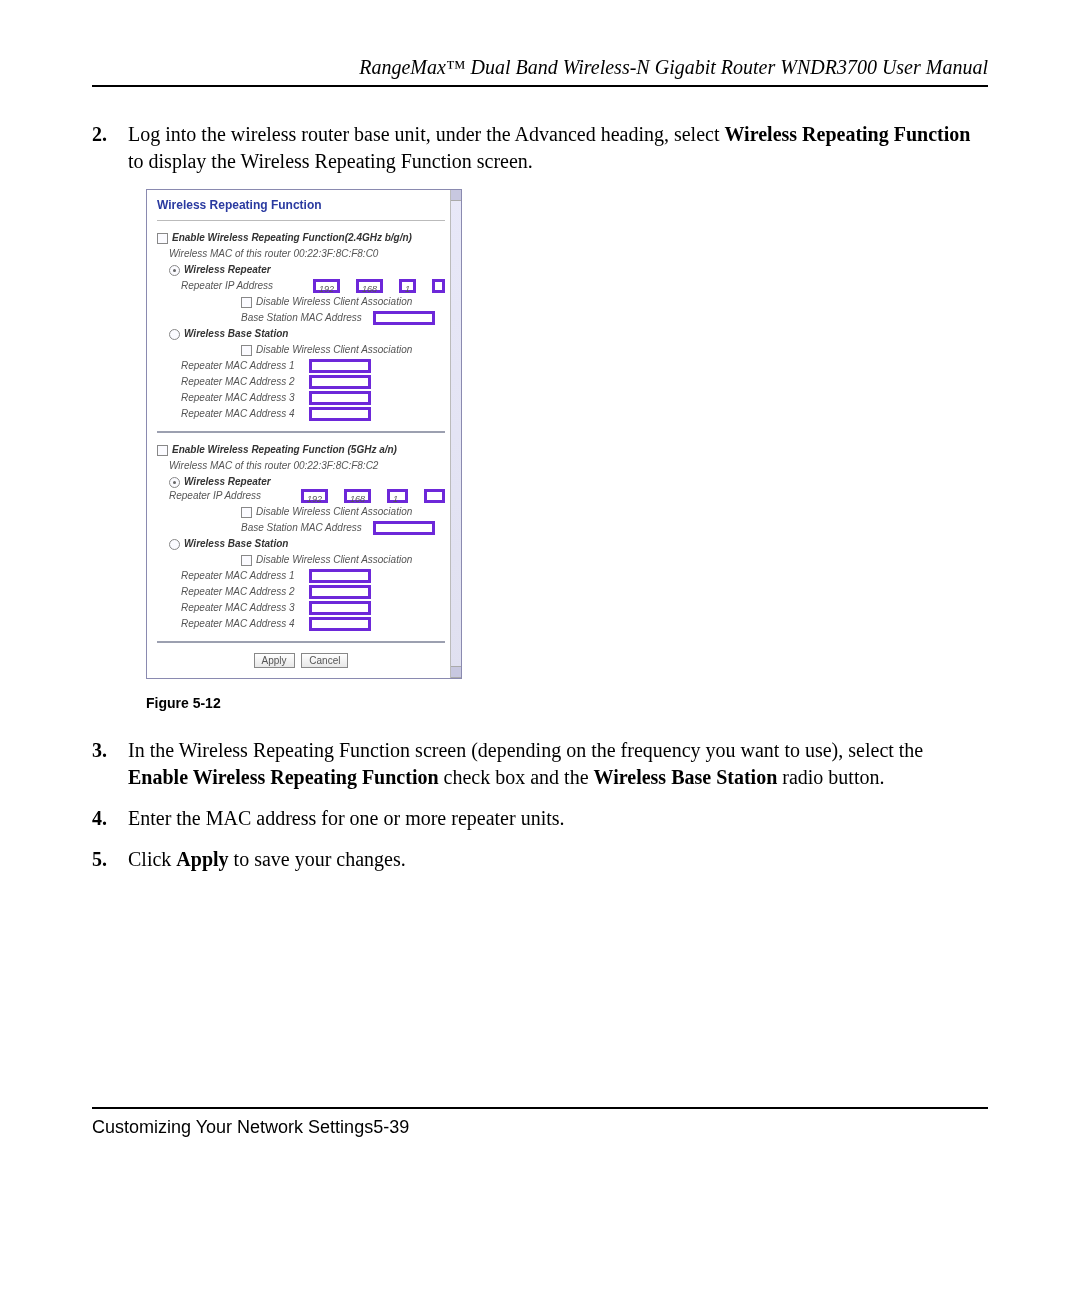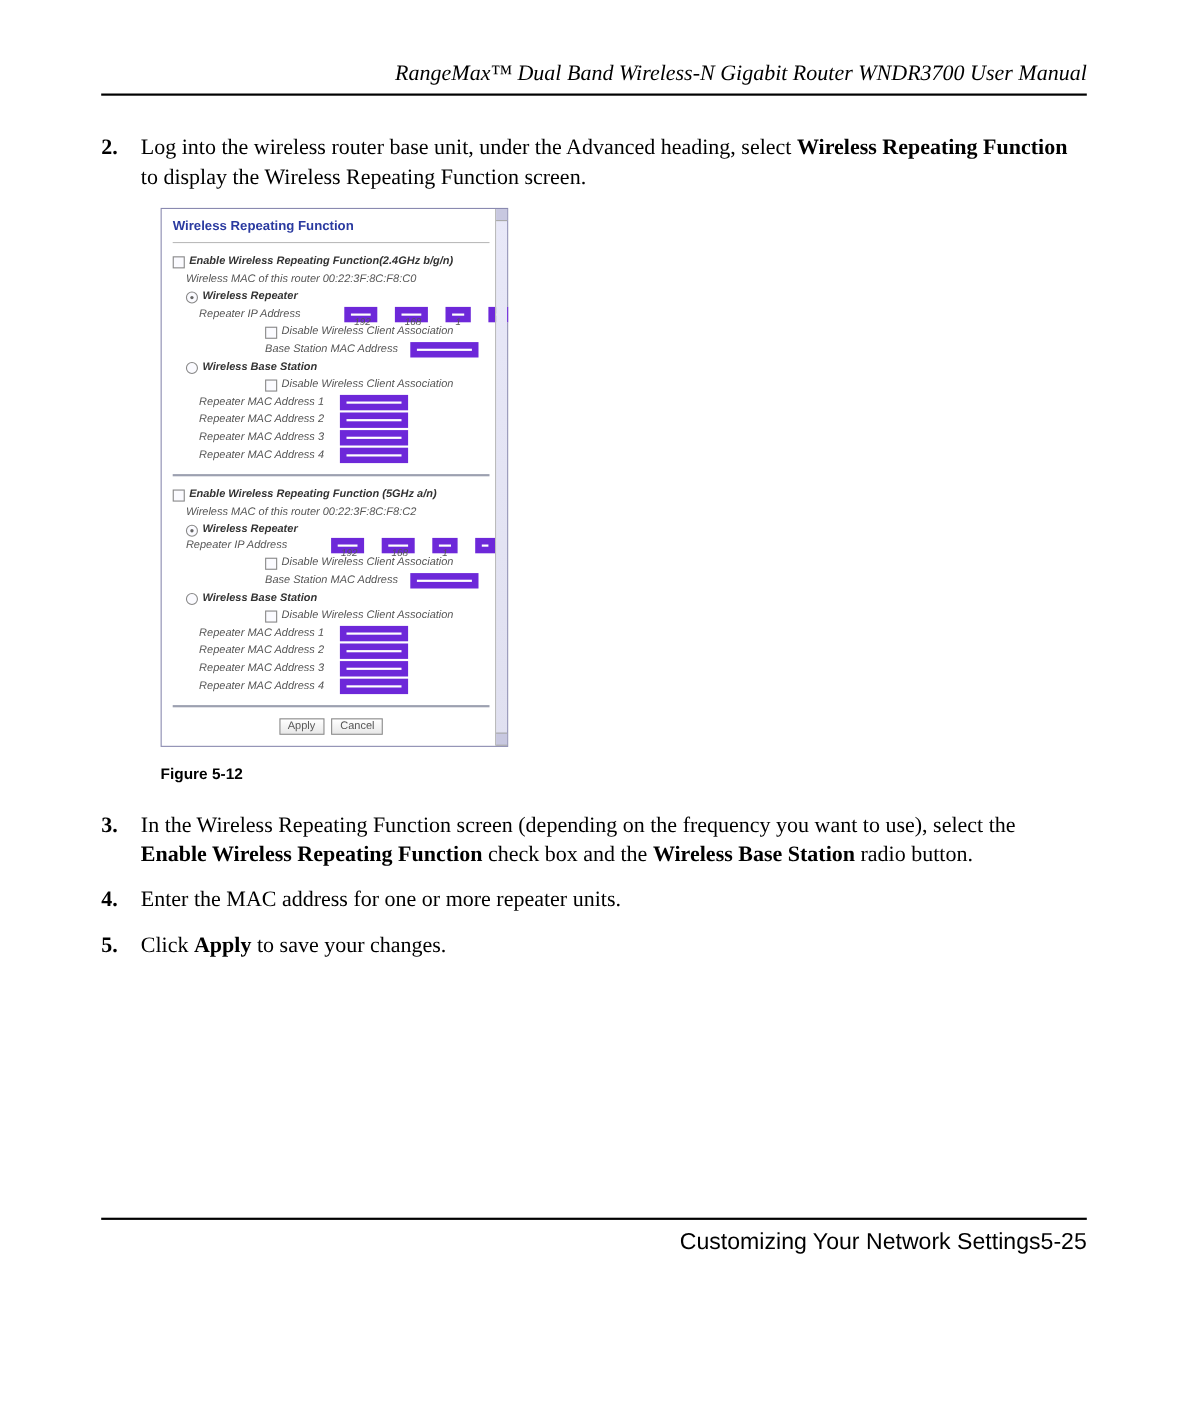--- a/index.html
+++ b/index.html
@@ -50,23 +50,23 @@
   }
   b { font-weight: bold; }
   .figcap {
     font-family: Arial, Helvetica, sans-serif;
     font-weight: bold;
     font-size: 14px;
     margin: 16px 0 26px 54px;
   }
   .footer {
     display: flex;
-    justify-content: flex-end;
+    justify-content: flex-start;
     font-family: Arial, Helvetica, sans-serif;
-    font-size: 21px;
+    font-size: 18px;
     margin-top: 6px;
   }
   .version {
     text-align: center;
     font-style: italic;
     font-family: Arial, Helvetica, sans-serif;
     font-size: 18px;
     margin-top: 4px;
   }
 
@@ -152,21 +152,21 @@
     align-items: center;
     margin: 2px 0;
     line-height: 14px;
     font-style: italic;
   }
   .ind1 { margin-left: 12px; }
   .ind2 { margin-left: 24px; }
   .ind3 { margin-left: 52px; padding-left: 32px; }
   .ipbox {
     display: inline-block;
-    border: 6px solid #6d28d9;
+    border: 3px solid #6d28d9;
     height: 14px;
     font-size: 9px;
     padding: 0 3px;
     background: #fff;
     box-sizing: border-box;
     text-align: left;
   }
   .ipbox.w1 { width: 30px; }
   .ipbox.w2 { width: 62px; }
   .ipgap { margin-left: 16px; }
@@ -345,15 +345,15 @@
         <span>Click </span><b>Apply</b><span> to save your changes.</span>
       </span>
     </li>
   </ol>
 
   <div style="height:180px"></div>
 
   <div class="rule bottom"></div>
   <div class="footer">
     <span>Customizing Your Network Settings</span>
-    <span>5-25</span>
+    <span>5-39</span>
   </div>
 </div>
 
 </body></html>

